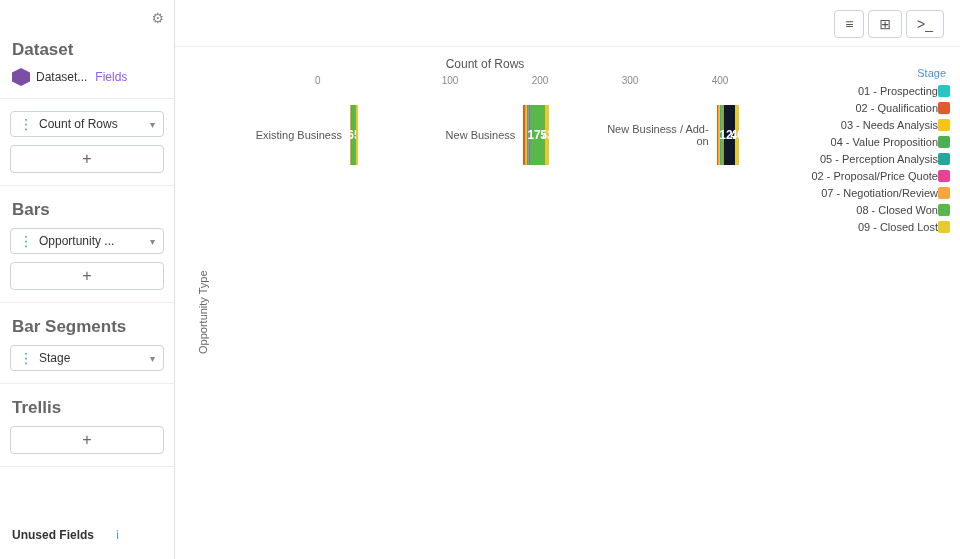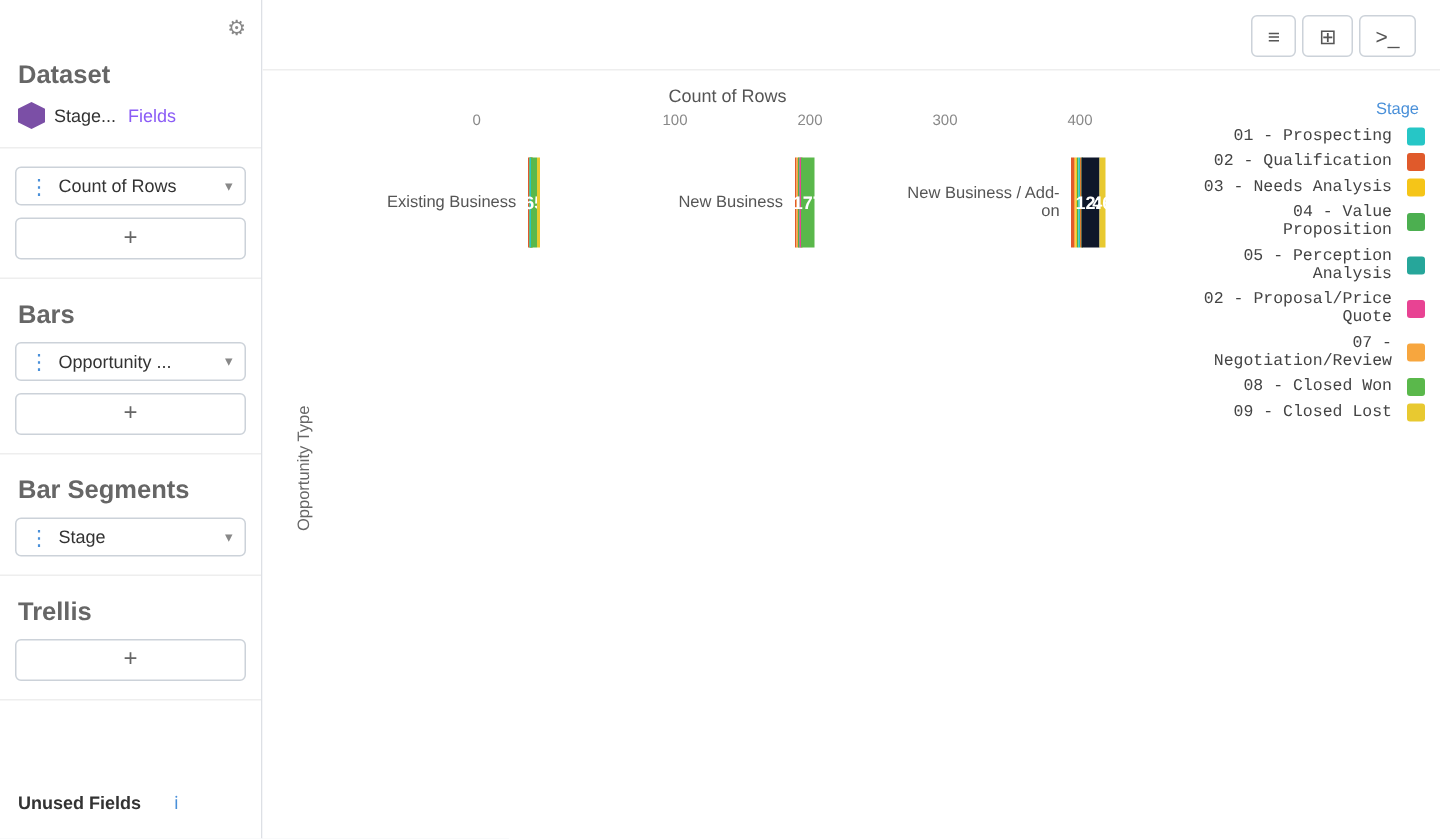--- a/index.html
+++ b/index.html
@@ -219,46 +219,45 @@
       font-size: 11px;
       color: #4a90d9;
       text-align: right;
       margin-bottom: 6px;
       padding-right: 4px;
     }
     .legend-item {
       display: flex;
       align-items: center;
       justify-content: flex-end;
-      gap: 10px;
+      gap: 0;
       margin-bottom: 5px;
       font-size: 11px;
       color: #444;
-      font-family: Liberation Mono, monospace;
     }
     .legend-color {
       width: 12px;
       height: 12px;
       border-radius: 2px;
       flex-shrink: 0;
     }
     .legend-text { flex: 1; text-align: right; }
   </style>
 </head>
 <body>
 
 <div class="sidebar">
   <div class="sidebar-top-bar">
     <span class="gear-icon">⚙</span>
   </div>
 
   <div class="section-label">Dataset</div>
   <div class="dataset-row">
     <div class="hex-icon"></div>
-    <span class="dataset-name">Stage...</span>
+    <span class="dataset-name">Dataset...</span>
     <span class="dataset-fields">Fields</span>
   </div>
 
   <hr class="divider">
 
   <div class="dropdown-field">
     <span class="dots-icon">⋮</span>
     <span class="field-name">Count of Rows</span>
     <span class="chevron">▾</span>
   </div>
@@ -338,20 +337,21 @@
                 <div class="bar-label">New Business</div>
                 <div class="bar-track">
                   <div class="bar-segment" style="width: 5%; background-color: rgb(224, 90, 43);"></div>
                   <div class="bar-segment" style="width: 3%; background-color: rgb(247, 166, 62);"></div>
                   <div class="bar-segment" style="width: 3%; background-color: rgb(245, 197, 24);"></div>
                   <div class="bar-segment" style="width: 3%; background-color: rgb(76, 175, 80);"></div>
                   <div class="bar-segment" style="width: 3%; background-color: rgb(38, 198, 198);"></div>
                   <div class="bar-segment" style="width: 2%; background-color: rgb(232, 67, 147);"></div>
                   <div class="bar-segment" style="width: 2%; background-color: rgb(224, 128, 48);"></div>
                   <div class="bar-segment" style="width: 43%; background-color: rgb(90, 184, 75);">177</div>
+                  <div class="bar-segment" style="width: 14%; background-color: rgb(232, 201, 48);">53</div>
                 </div>
               </div>
               <div class="bar-row">
                 <div class="bar-label">New Business / Add-on</div>
                 <div class="bar-track">
                   <div class="bar-segment" style="width: 5%; background-color: rgb(224, 90, 43);"></div>
                   <div class="bar-segment" style="width: 3%; background-color: rgb(247, 166, 62);"></div>
                   <div class="bar-segment" style="width: 3%; background-color: rgb(245, 197, 24);"></div>
                   <div class="bar-segment" style="width: 3%; background-color: rgb(76, 175, 80);"></div>
                   <div class="bar-segment" style="width: 3%; background-color: rgb(38, 198, 198);"></div>

